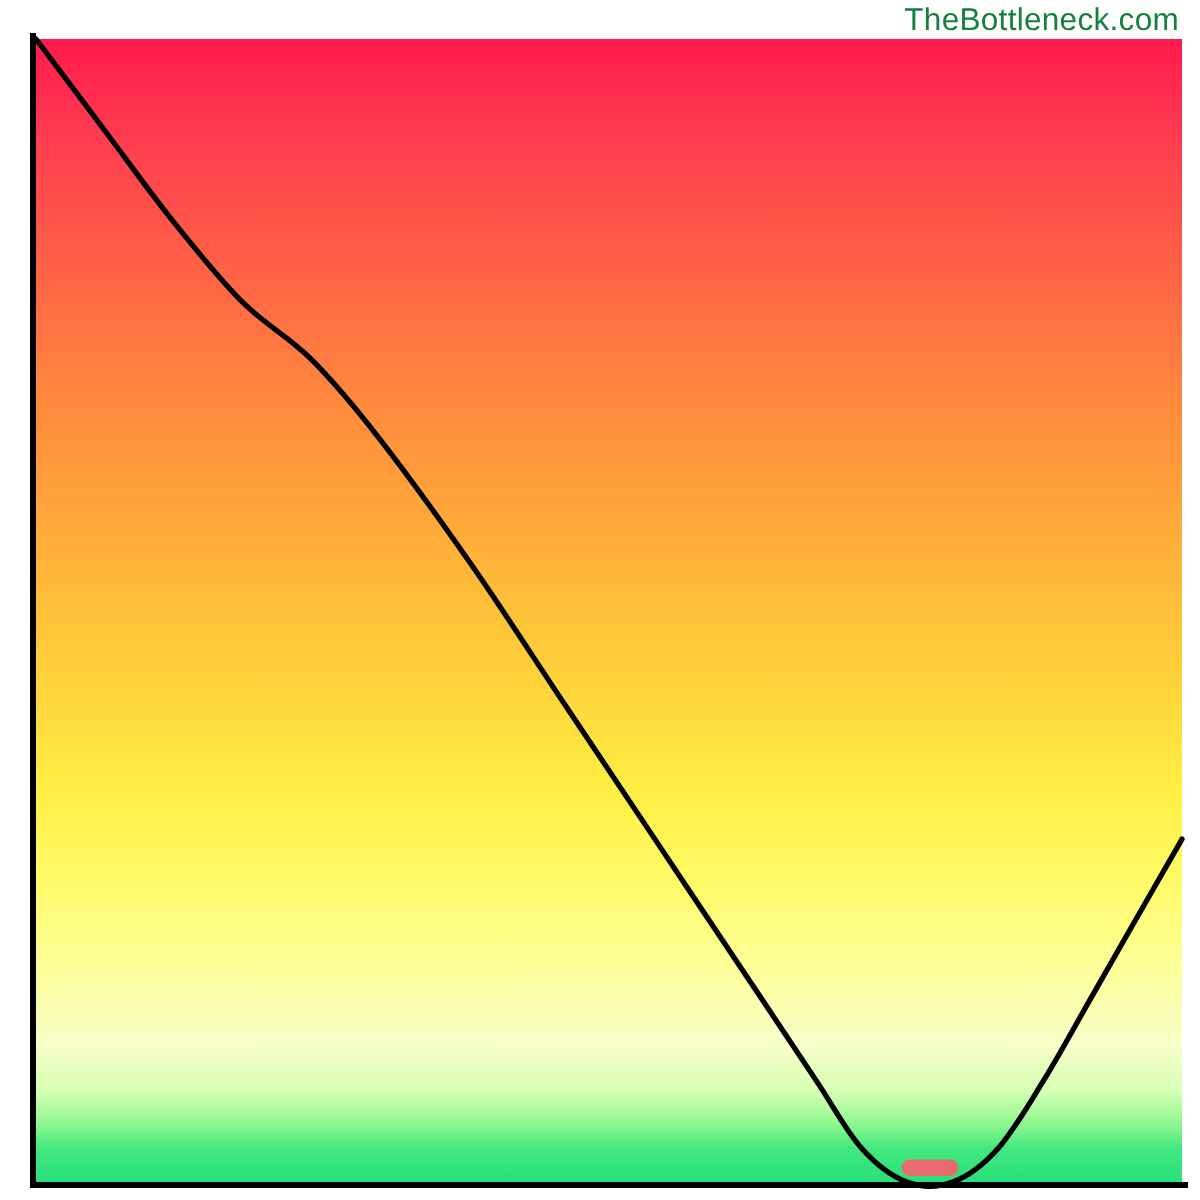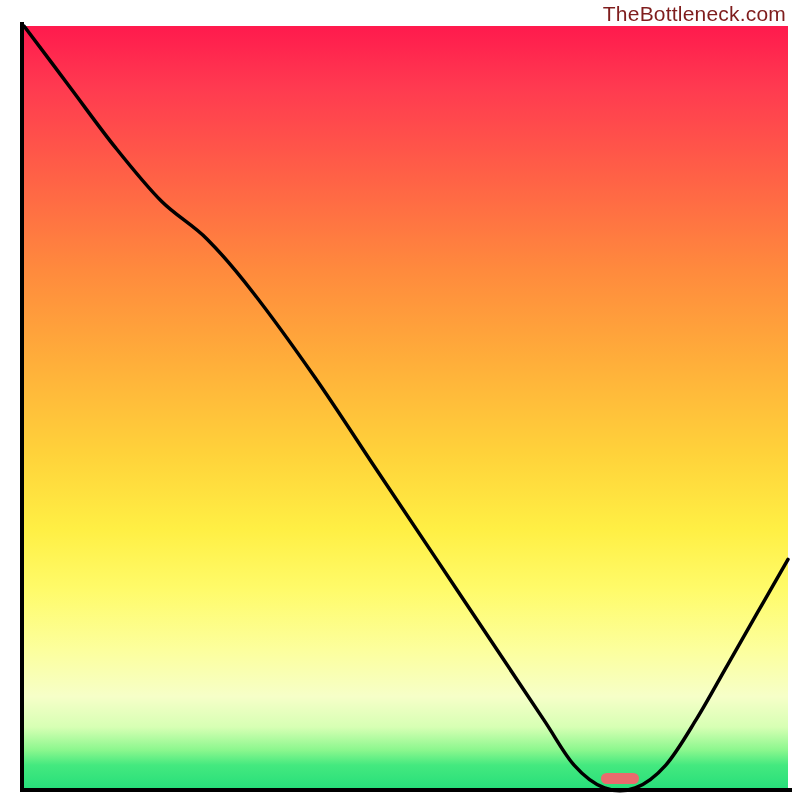--- a/index.html
+++ b/index.html
@@ -13,21 +13,21 @@
   }
   .chart-wrap {
     position: relative;
     width: 800px;
     height: 800px;
   }
   .watermark {
     position: absolute;
     top: 2px;
     right: 14px;
-    color: #7f1d1d;
+    color: #15803d;
     font-size: 21px;
     font-weight: 500;
     letter-spacing: 0.2px;
     user-select: none;
   }
   
   .plot-area {
     position: absolute;
     left: 24px;
     top: 26px;

